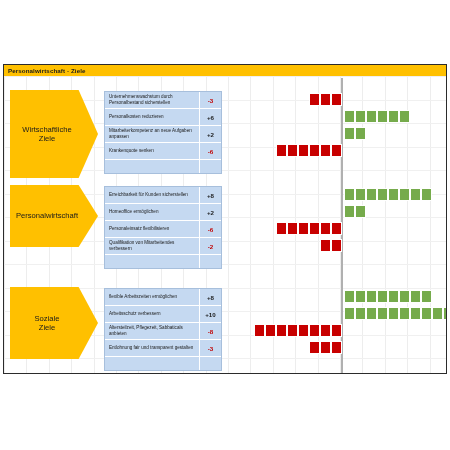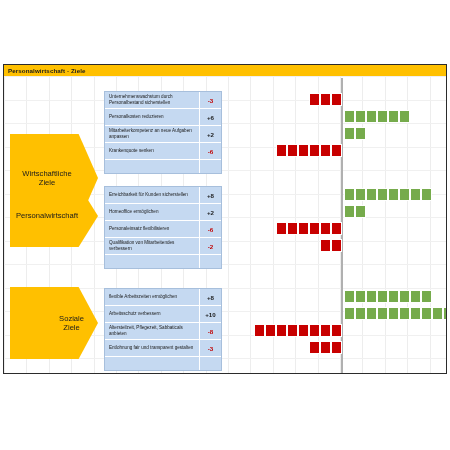--- a/index.html
+++ b/index.html
@@ -203,21 +203,21 @@
         <div class="hgrid" style="top: 293px;"></div>
       </div>
 
     <div id="title-band">
       <div id="title-text">Personalwirtschaft - Ziele</div>
     </div>
 
     <div id="axis"></div>
 
     <div id="content">
-        <div class="chevron" style="left: 6px; top: 25px; width: 88px; height: 88px; margin-top: 44px;">
+        <div class="chevron" style="left: 6px; top: 25px; width: 88px; height: 88px;">
           <div>
             <span>Wirtschaftliche</span>
             <span>Ziele</span>
           </div>
         </div>
         <div class="bar bar-neg" style="width: 33px; top: 28px; left: 305px;">
           <div class="cell"></div>
           <div class="cell"></div>
           <div class="cell"></div>
         </div>
@@ -309,21 +309,21 @@
           </div>
           <div class="goal-row">
             <div class="goal-label">Qualifikation von Mitarbeitendes verbessern</div>
             <div class="goal-value val-neg">-2</div>
           </div>
           <div class="goal-row goal-spacer">
             <div class="goal-label"></div>
             <div class="goal-value"></div>
           </div>
         </div>
-        <div class="chevron" style="left: 6px; top: 222px; width: 88px; height: 72px; justify-content: flex-end;">
+        <div class="chevron" style="left: 6px; top: 222px; width: 88px; height: 72px;">
           <div>
             <span>Soziale</span>
             <span>Ziele</span>
           </div>
         </div>
         <div class="bar bar-pos" style="width: 88px; top: 225px; left: 340px;">
           <div class="cell"></div>
           <div class="cell"></div>
           <div class="cell"></div>
           <div class="cell"></div>

